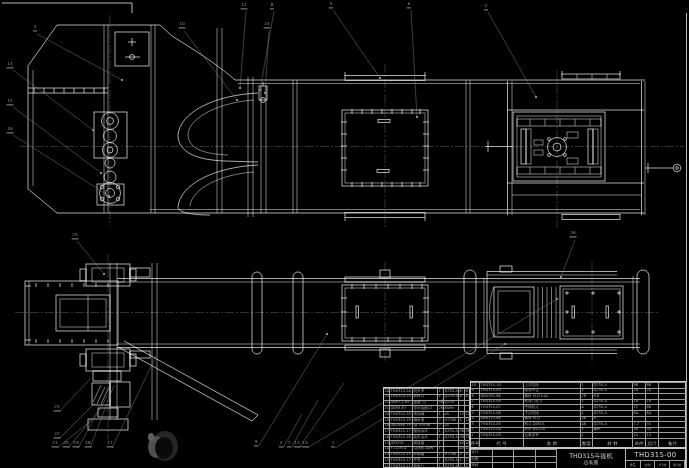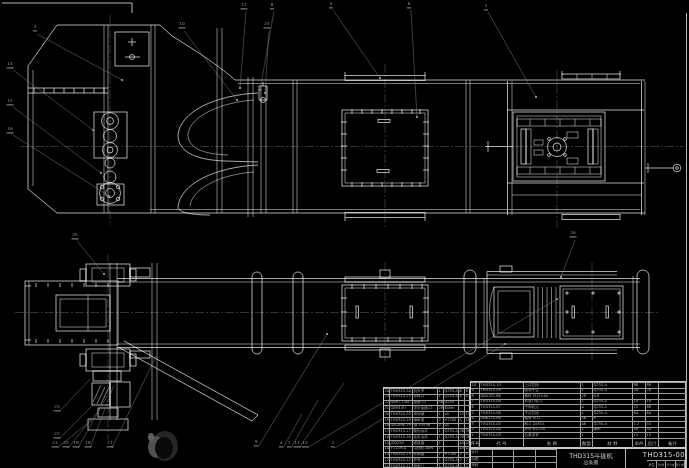--- a/index.html
+++ b/index.html
@@ -19,21 +19,21 @@
               border:1px solid #c9c9c9;box-sizing:border-box;display:flex;background:#000;}
   .tb-left{width:86px;border-right:0.6px solid #b5b5b5;display:grid;
            grid-template-rows:repeat(3,1fr);box-sizing:border-box;}
   .tb-lrow{display:grid;grid-template-columns:22px 21px 22px 21px;border-top:0.5px solid #9d9d9d;}
   .tb-lcell{border-right:0.5px solid #9d9d9d;font-size:3.4px;color:#a9a9a9;
             overflow:hidden;white-space:nowrap;padding:0 0.5px;box-sizing:border-box;}
   .tb-mid{width:70px;border-right:0.6px solid #b5b5b5;box-sizing:border-box;
           display:flex;flex-direction:column;align-items:center;justify-content:center;}
   .tb-product{font-size:6.2px;color:#d6d6d6;line-height:1.1;white-space:nowrap;}
   .tb-sheetname{font-size:5px;color:#c4c4c4;line-height:1.2;white-space:nowrap;}
-  .tb-right{width:60px;display:flex;flex-direction:column;box-sizing:border-box;align-items:flex-end;}
+  .tb-right{width:60px;display:flex;flex-direction:column;box-sizing:border-box;}
   .tb-no{flex:1;display:flex;align-items:center;justify-content:center;
          font-size:6.8px;color:#dcdcdc;letter-spacing:0.4px;white-space:nowrap;}
   .tb-foot{height:8px;display:grid;grid-template-columns:repeat(4,1fr);
            border-top:0.5px solid #9d9d9d;}
   .tb-fcell{border-right:0.5px solid #9d9d9d;font-size:3.2px;color:#a9a9a9;
             display:flex;align-items:center;justify-content:center;
             overflow:hidden;white-space:nowrap;}
   
   .balloon{position:absolute;font-size:4.2px;color:#909090;line-height:1.1;
            border-bottom:0.6px solid #909090;transform:translate(-50%,-100%);

